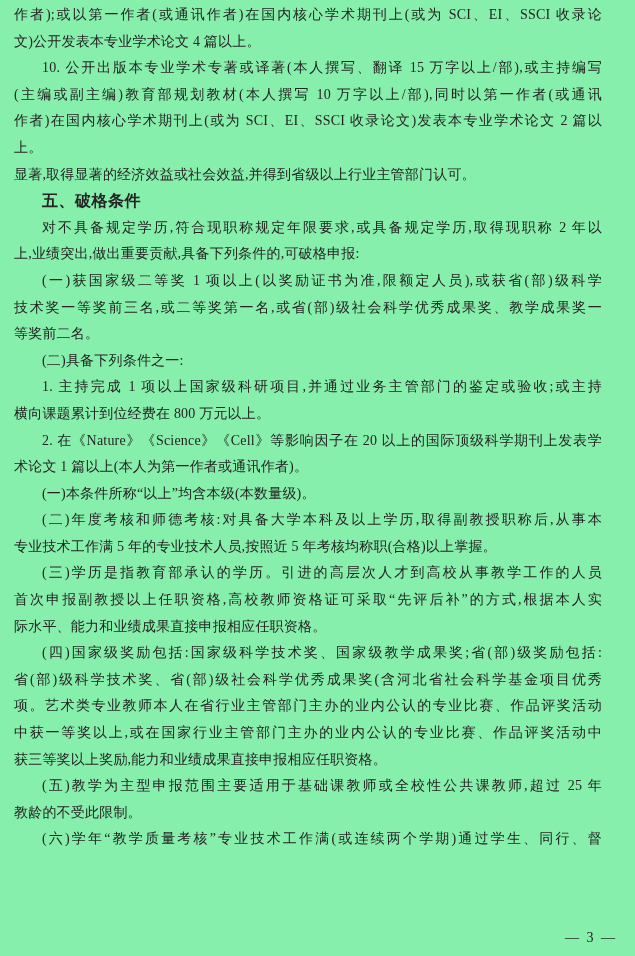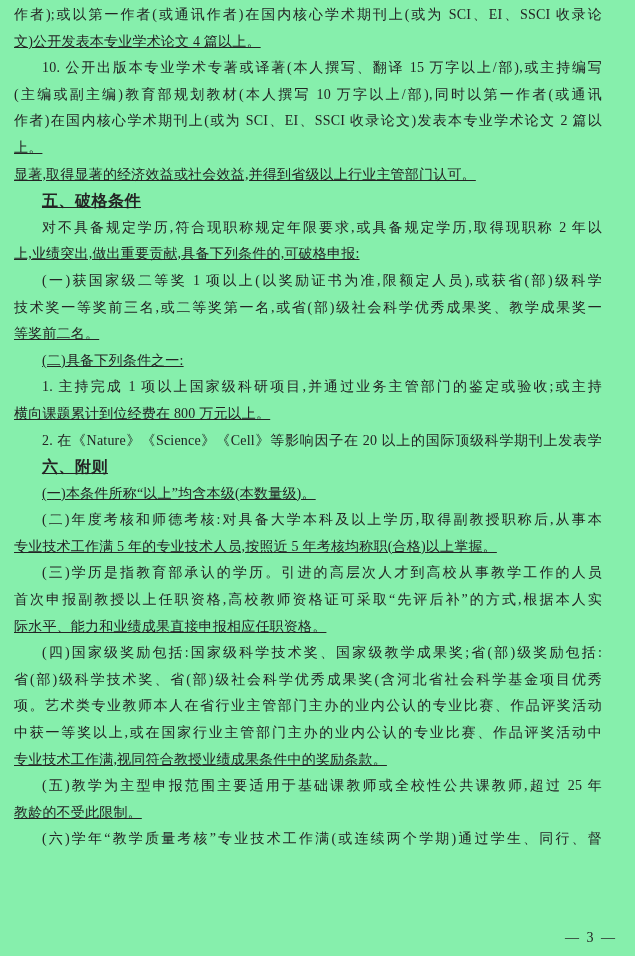--- a/index.html
+++ b/index.html
@@ -32,21 +32,20 @@
     font-size: 14px;
     overflow: hidden;
     white-space: normal;
     text-align: justify;
     text-align-last: justify;
     letter-spacing: 0.2px;
   }
   .line.end {
     text-align: left;
     text-align-last: left;
-    text-decoration: underline;
   }
   .line.indent {
     padding-left: 28px;
   }
   .para.bold .line {
     font-family: "Liberation Sans", "DejaVu Sans", sans-serif;
     font-weight: 700;
     font-size: 16px;
     letter-spacing: 0.5px;
   }
@@ -94,42 +93,40 @@
       </div>
       <div class="para">
         <div class="line indent end">(二)具备下列条件之一:</div>
       </div>
       <div class="para">
         <div class="line indent">1. 主持完成 1 项以上国家级科研项目,并通过业务主管部门的鉴定或验收;或主持</div>
         <div class="line end">横向课题累计到位经费在 800 万元以上。</div>
       </div>
       <div class="para">
         <div class="line indent">2. 在《Nature》《Science》《Cell》等影响因子在 20 以上的国际顶级科学期刊上发表学</div>
-      </div>
-      <div class="para bold">
-        <div class="line indent end">六、附则</div>
+        <div class="line end">术论文 1 篇以上(本人为第一作者或通讯作者)。</div>
       </div>
       <div class="para">
         <div class="line indent end">(一)本条件所称“以上”均含本级(本数量级)。</div>
       </div>
       <div class="para">
         <div class="line indent">(二)年度考核和师德考核:对具备大学本科及以上学历,取得副教授职称后,从事本</div>
         <div class="line end">专业技术工作满 5 年的专业技术人员,按照近 5 年考核均称职(合格)以上掌握。</div>
       </div>
       <div class="para">
         <div class="line indent">(三)学历是指教育部承认的学历。引进的高层次人才到高校从事教学工作的人员</div>
         <div class="line">首次申报副教授以上任职资格,高校教师资格证可采取“先评后补”的方式,根据本人实</div>
         <div class="line end">际水平、能力和业绩成果直接申报相应任职资格。</div>
       </div>
       <div class="para">
         <div class="line indent">(四)国家级奖励包括:国家级科学技术奖、国家级教学成果奖;省(部)级奖励包括:</div>
         <div class="line">省(部)级科学技术奖、省(部)级社会科学优秀成果奖(含河北省社会科学基金项目优秀</div>
         <div class="line">项。艺术类专业教师本人在省行业主管部门主办的业内公认的专业比赛、作品评奖活动</div>
         <div class="line">中获一等奖以上,或在国家行业主管部门主办的业内公认的专业比赛、作品评奖活动中</div>
-        <div class="line end">专业技术工作满,视同符合教授业绩成果条件中的奖励条款。</div>
+        <div class="line end">获三等奖以上奖励,能力和业绩成果直接申报相应任职资格。</div>
       </div>
       <div class="para">
         <div class="line indent">(五)教学为主型申报范围主要适用于基础课教师或全校性公共课教师,超过 25 年</div>
         <div class="line end">教龄的不受此限制。</div>
       </div>
       <div class="para">
         <div class="line indent">(六)学年“教学质量考核”专业技术工作满(或连续两个学期)通过学生、同行、督</div>
       </div>
     </div>
   <div class="page-number">— 3 —</div>

